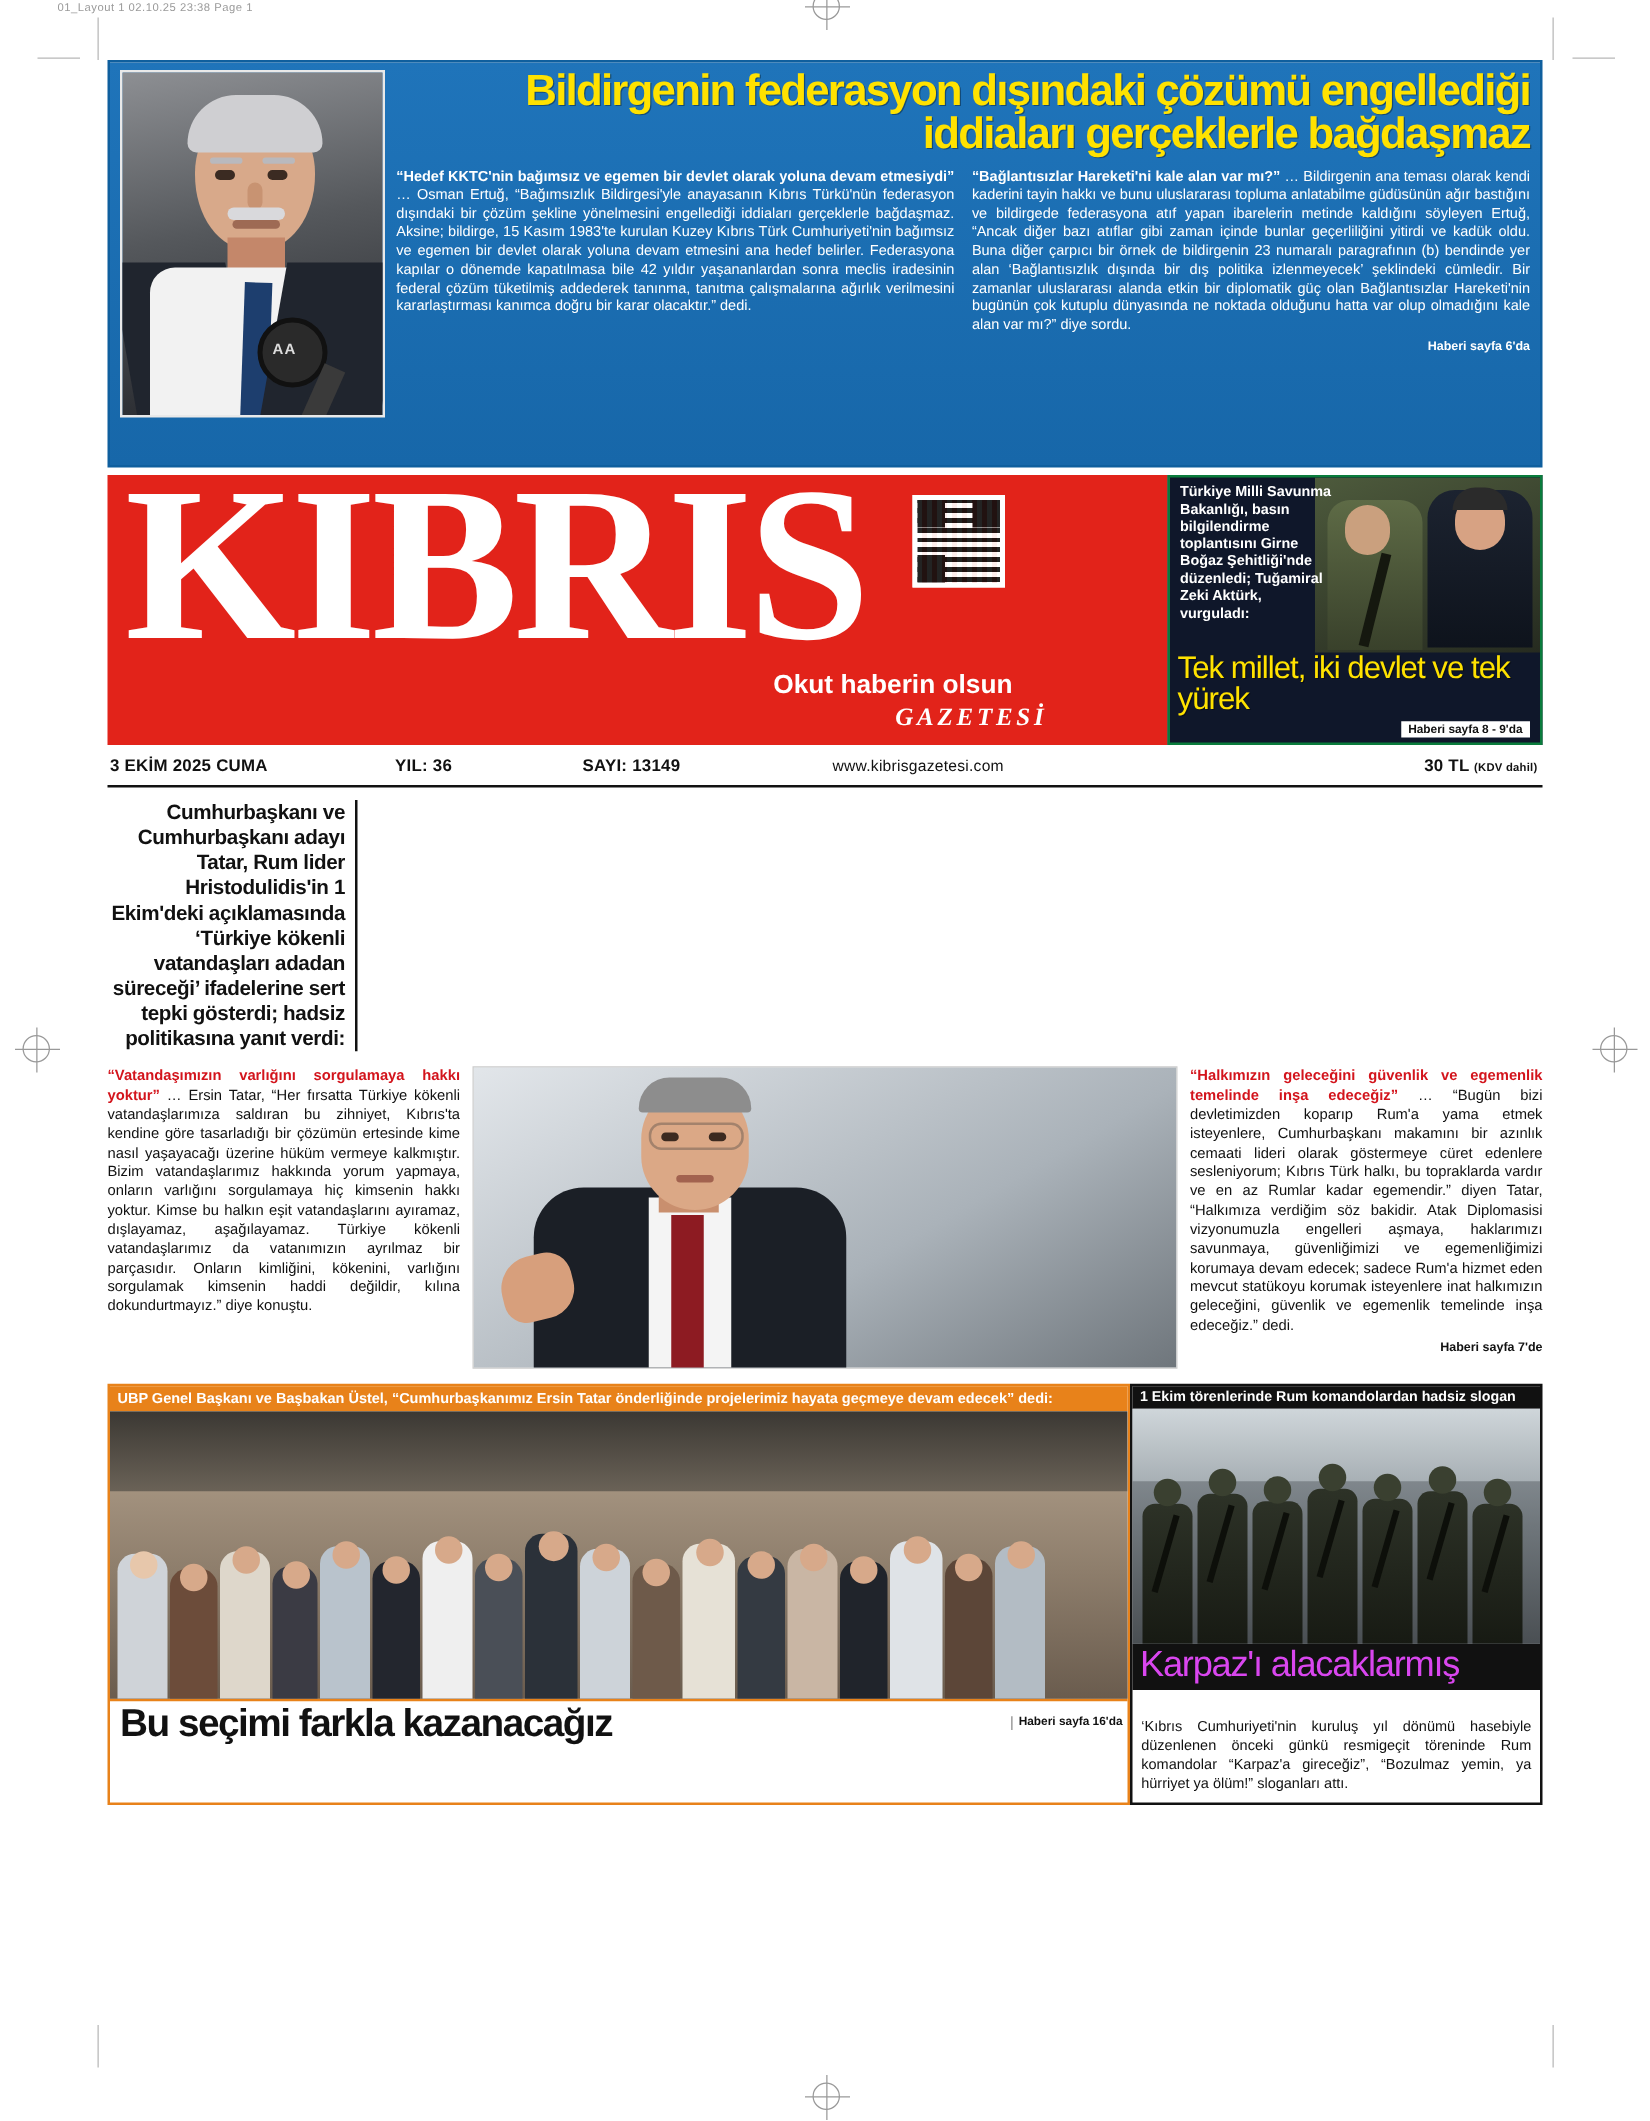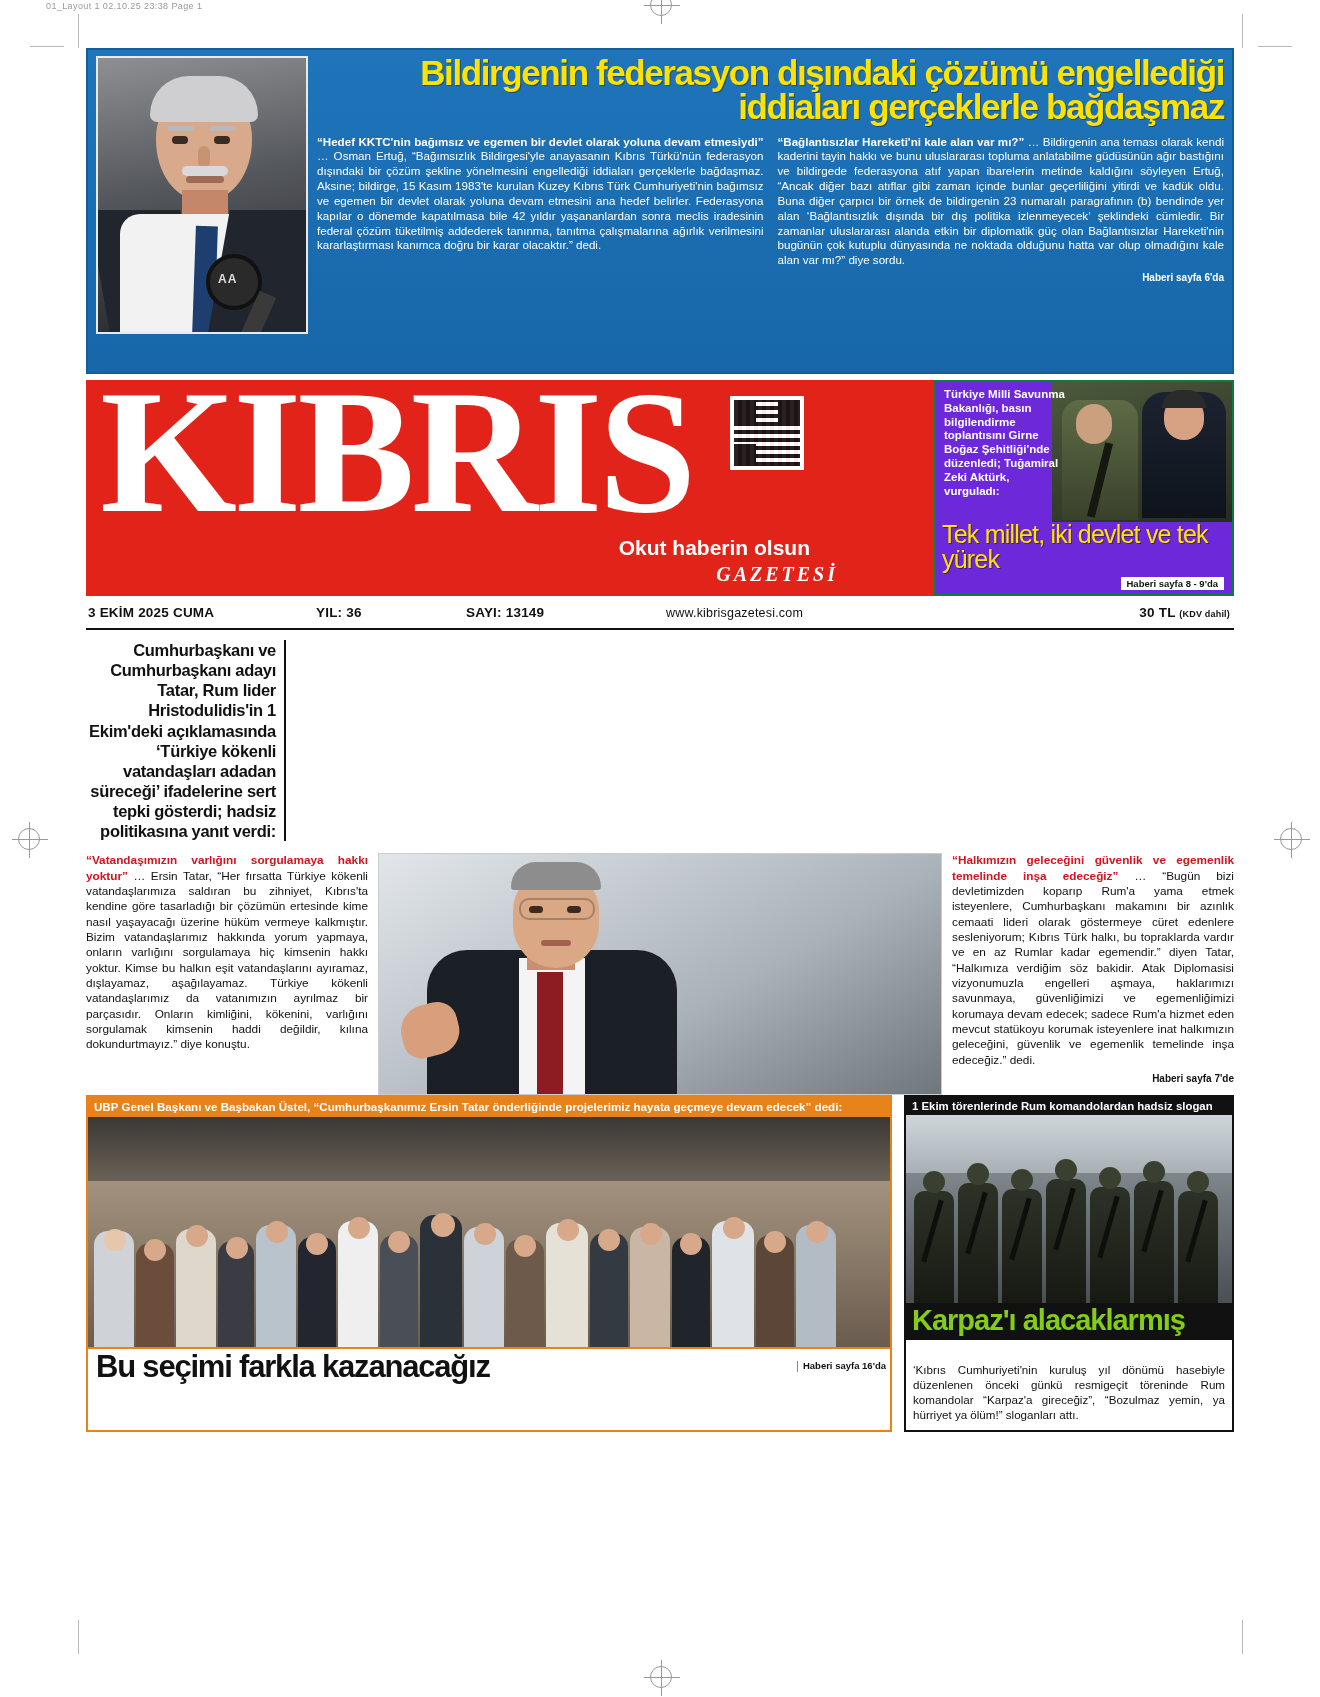--- a/index.html
+++ b/index.html
@@ -145,21 +145,21 @@
     background-image:
       linear-gradient(#111 0 0), linear-gradient(#111 0 0), linear-gradient(#111 0 0),
       repeating-linear-gradient(0deg,#111 0 4px,transparent 4px 8px);
     background-size: 22px 22px, 22px 22px, 22px 22px, 100% 100%;
     background-position: 0 0, 100% 0, 0 100%, 0 0;
     background-repeat: no-repeat, no-repeat, no-repeat, repeat;
     background-color: #fff;
     opacity: .92;
   }
   .mh-green {
-    flex: 0 0 300px; background: #6d28d9; position: relative; overflow: hidden;
+    flex: 0 0 300px; background: #0f172a; position: relative; overflow: hidden;
     border: 2px solid #0a7c3c;
   }
   .mh-green .gtext {
     position: absolute; left: 8px; top: 6px; width: 122px;
     color: #fff; font-size: 11.5px; font-weight: bold; line-height: 1.2;
   }
   .mh-green .soldier-photo {
     position: absolute; right: 0; top: 0; width: 180px; height: 140px;
     background: linear-gradient(160deg,#4d5a3c,#262b20);
     overflow: hidden;
@@ -229,21 +229,21 @@
   .t-neck { position: absolute; left: 148px; top: 76px; width: 48px; height: 40px; background: #c98f6e; }
   .t-head { position: absolute; left: 134px; top: 14px; width: 86px; height: 100px; border-radius: 44px; background: #dba886; }
   .t-hair { position: absolute; left: 132px; top: 8px; width: 90px; height: 28px; border-radius: 45px 45px 6px 6px; background: #8d8d8d; }
   .t-eye { position: absolute; top: 52px; width: 14px; height: 7px; background: #3c2a20; border-radius: 7px; }
   .t-eye.l { left: 150px; } .t-eye.r { left: 188px; }
   .t-glass { position: absolute; left: 140px; top: 44px; width: 76px; height: 22px; border: 2px solid rgba(60,60,60,.35); border-radius: 10px; }
   .t-mouth { position: absolute; left: 162px; top: 86px; width: 30px; height: 6px; background: #a2624f; border-radius: 4px; }
   .t-hand { position: absolute; left: 22px; top: 150px; width: 58px; height: 52px; background: #d79f7c; border-radius: 26px 20px 24px 18px; transform: rotate(-14deg); }
 
   
-  .bottom { display: flex; gap: 12px; margin-top: 0; }
+  .bottom { display: flex; gap: 0; margin-top: 12px; }
   .bl { flex: 1 1 auto; border: 2px solid #e8821a; }
   .bl-head {
     background: #e8821a; color: #fff; font-size: 11.6px; font-weight: bold;
     padding: 3px 6px; line-height: 1.2;
   }
   .bl-photo {
     height: 232px; position: relative; overflow: hidden;
     background: linear-gradient(#c7b7a4,#7d6f62);
     border-bottom: 2px solid #e8821a;
   }
@@ -256,21 +256,21 @@
   }
   .bl-foot .rf { font-size: 9.5px; font-weight: bold; line-height: 1.1; text-align: right; border-left: 1px solid #888; padding-left: 5px; }
 
   .br { flex: 0 0 330px; border: 2px solid #111; display: flex; flex-direction: column; }
   .br-head { background: #111; color: #fff; font-size: 11.4px; font-weight: bold; padding: 3px 6px; }
   .br-photo {
     height: 188px; position: relative; overflow: hidden;
     background: linear-gradient(#8d929a,#4b5055);
   }
   .br-title {
-    background: #111; color: #84cc16; font-weight: bold; font-size: 29px;
+    background: #111; color: #d946ef; font-weight: normal; font-size: 29px;
     letter-spacing: -1px; padding: 3px 6px 5px 6px; line-height: 1;
   }
   .br-text { font-size: 11.6px; line-height: 1.3; padding: 22px 7px 7px 7px; text-align: justify; }
 
   
   .crowd { position: absolute; inset: 0; background: linear-gradient(#b7a590 0%,#8e7e6c 55%,#6a5c4e 100%); }
   .crowd .hall-top { position: absolute; left: 0; right: 0; top: 0; height: 64px; background: linear-gradient(#3b3833,#6a6257); }
   .crowd .person {
     position: absolute; bottom: 0; border-radius: 14px 14px 0 0;
   }

